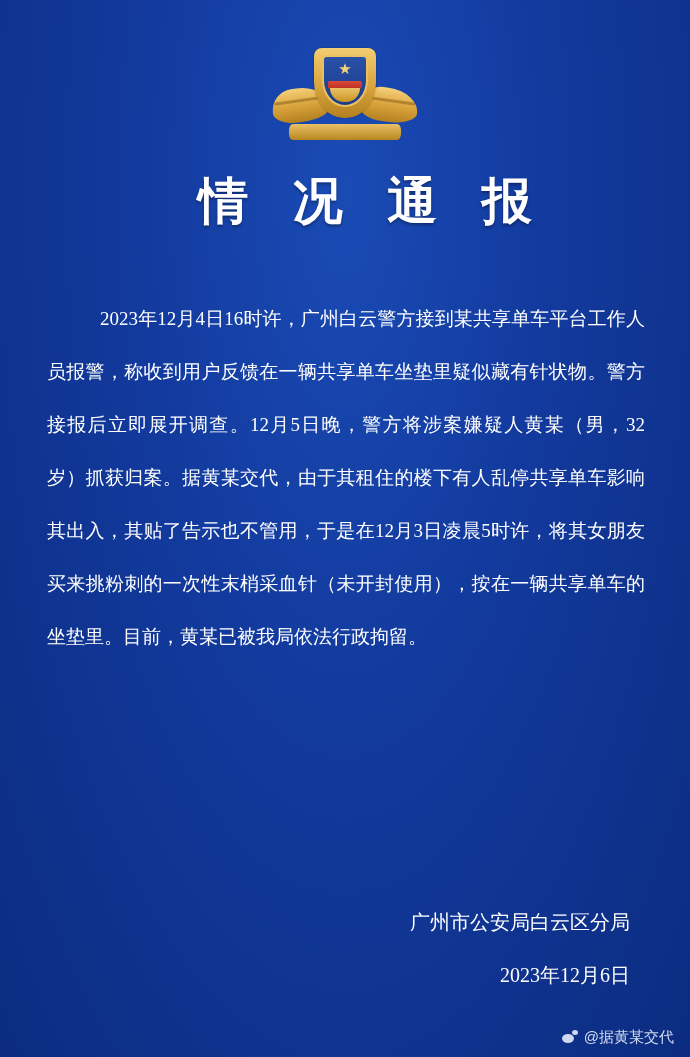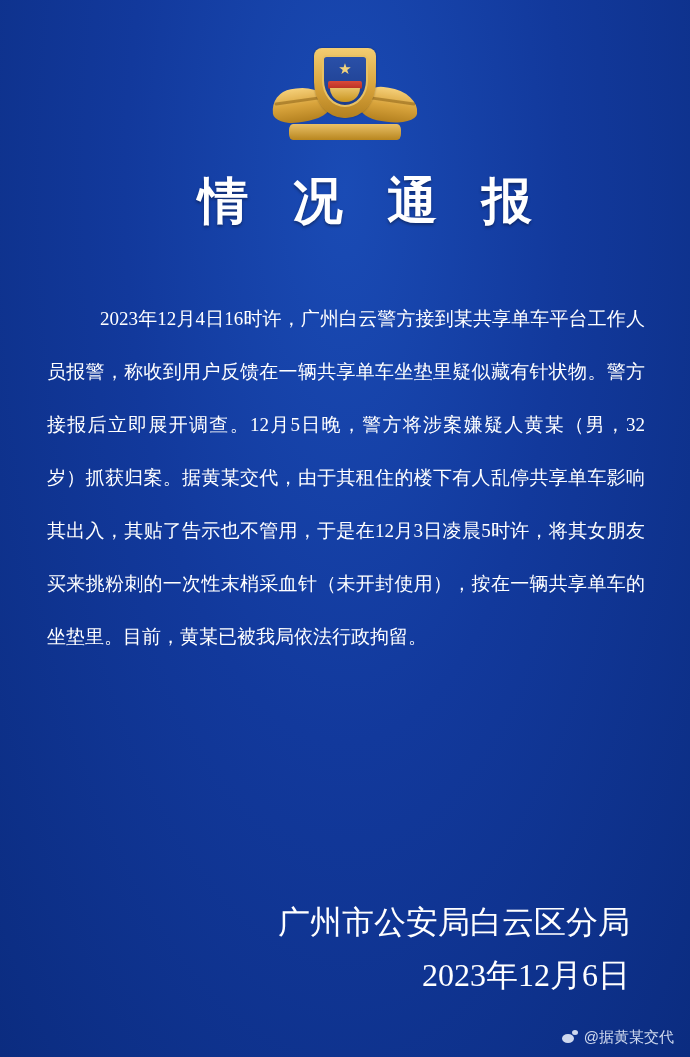--- a/index.html
+++ b/index.html
@@ -150,21 +150,21 @@
     text-indent: 53px;
     color: #ffffff;
   }
 
   
   .sign {
     position: absolute;
     right: 60px;
     top: 896px;
     text-align: right;
-    font-size: 32px;
+    font-size: 20px;
     line-height: 53px;
     color: #ffffff;
   }
 
   
   .footer {
     position: absolute;
     right: 16px;
     bottom: 10px;
     display: flex;

